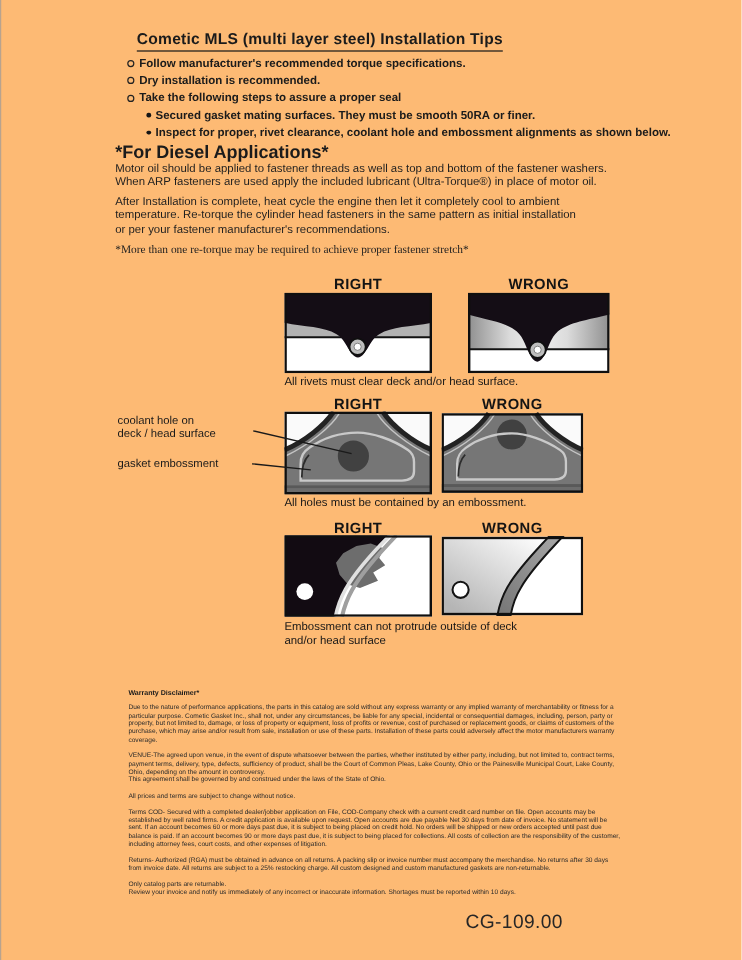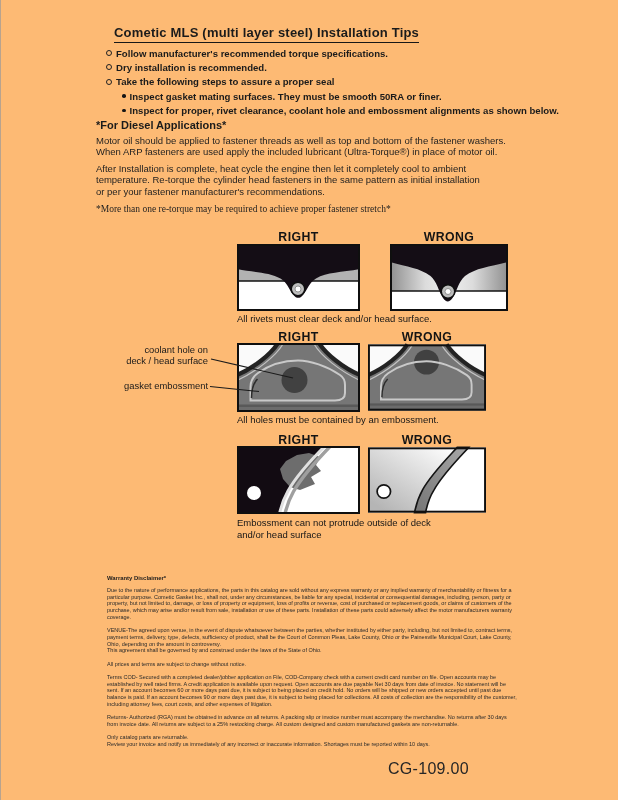--- a/index.html
+++ b/index.html
@@ -11,30 +11,30 @@
   .abs{position:absolute;}
   .title{
     left:114px;top:25px;font-size:13px;font-weight:bold;letter-spacing:.2px;
     border-bottom:1.6px solid #171717;padding-bottom:2px;white-space:nowrap;
   }
   .tips{left:106px;top:46px;}
   .tip-row{display:flex;align-items:center;height:14.3px;font-size:9.6px;white-space:nowrap;font-weight:bold;}
   .o-marker{width:4px;height:4px;border:1px solid #222;border-radius:50%;margin-right:4px;flex:0 0 auto;}
   .sub{padding-left:16px;}
   .dot-marker{width:3.6px;height:3.6px;background:#151515;border-radius:50%;margin-right:4px;flex:0 0 auto;}
-  .diesel-heading{left:96px;top:119px;font-size:11px;font-weight:bold;}
+  .diesel-heading{left:96px;top:119px;font-size:15px;font-weight:bold;}
   .para{font-size:9.5px;line-height:11.3px;white-space:pre-line;color:#1f1f1f;}
   .p1{left:96px;top:135px;width:450px;}
   .p2{left:96px;top:163px;width:450px;}
   .p3{left:96px;top:204px;width:450px;font-family:Liberation Serif, serif;}
   .fig-label{font-size:12.3px;font-weight:bold;letter-spacing:.4px;text-align:center;color:#141414;}
   .fig-caption{font-size:9.5px;line-height:11.6px;white-space:pre-line;color:#161616;}
   .fig-box{line-height:0;}
   .ann{font-size:9.4px;line-height:11.2px;white-space:pre-line;color:#1a1a1a;}
-  .ann-right{text-align:right;}
+  .ann-right{text-align:left;}
   .legal{left:107px;top:575px;width:412px;}
   .legal-heading{font-size:5.9px;font-weight:bold;margin:0 0 6px 0;}
   .legal p{font-size:5.5px;line-height:6.7px;margin:0 0 6.6px 0;white-space:pre-line;color:#2a2a2a;}
   .doc-code{left:388px;top:760px;font-size:16px;letter-spacing:.3px;color:#262626;}
   svg{display:block;}
 </style>
 </head>
 <body>
 
 <div class="page">
@@ -50,21 +50,21 @@
     <div class="tip-row">
       <span class="o-marker"></span>
       <span>Dry installation is recommended.</span>
     </div>
     <div class="tip-row">
       <span class="o-marker"></span>
       <span>Take the following steps to assure a proper seal</span>
     </div>
     <div class="tip-row sub">
       <span class="dot-marker"></span>
-      <span>Inspect gasket mating surfaces.  They must be smooth 50RA or finer.</span>
+      <span>Secured gasket mating surfaces.  They must be smooth 50RA or finer.</span>
     </div>
     <div class="tip-row sub">
       <span class="dot-marker"></span>
       <span>Inspect for proper, rivet clearance, coolant hole and embossment alignments as shown below.</span>
     </div>
   </div>
 
   <div class="abs diesel-heading">*For Diesel Applications*</div>
   <div class="abs para p2">After Installation is complete, heat cycle the engine then let it completely cool to ambient
 temperature. Re-torque the cylinder head fasteners in the same pattern as initial installation

